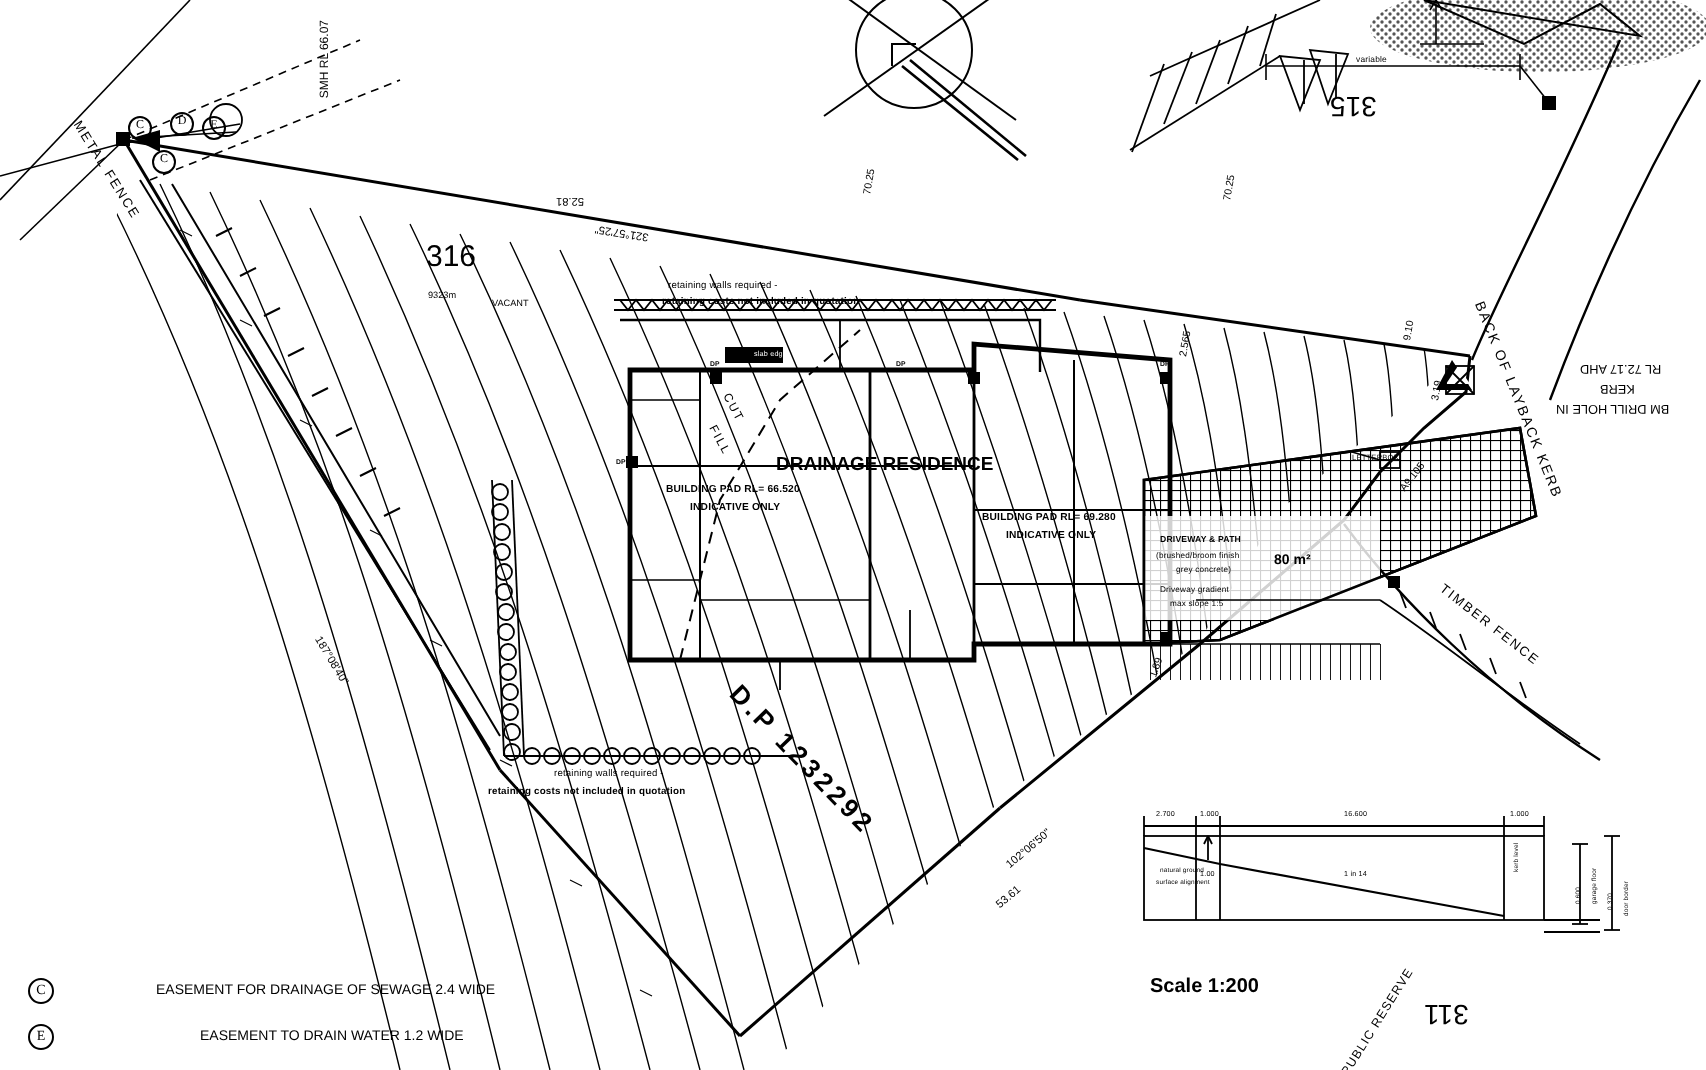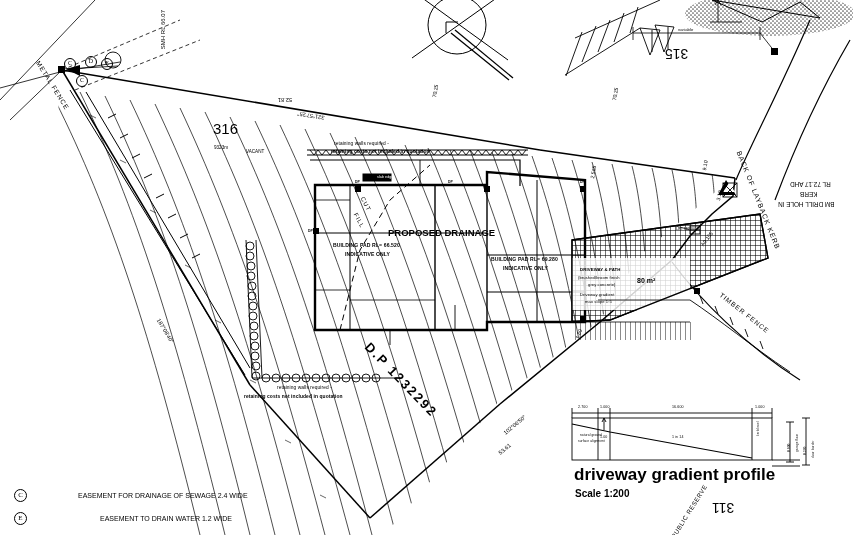--- a/index.html
+++ b/index.html
@@ -312,21 +312,21 @@
     <path d="M802,418 L810,418"></path>
     <path d="M802,465 L810,465"></path>
     <path d="M772,460 L800,460"></path>
     <path d="M772,466 L800,466"></path>
   </g>
 
   <path d="M690,230 L676,226" stroke="#000" stroke-width="0.7" fill="none"></path>
 
 </svg>
 
-<div class="lbl lg b" style="left:388px;top:228px;">PROPOSED DRAINAGE</div>
+<div class="lbl lg b" style="left:388px;top:228px;">DRAINAGE RESIDENCE</div>
 
 <div class="lbl" style="left:213px;top:121px;font-size:15px;">316</div>
 <div class="lbl xsm" style="left:214px;top:146px;">9323m</div>
 <div class="lbl xsm" style="left:246px;top:150px;">VACANT</div>
 
 <div class="lbl rot180" style="left:665px;top:46px;font-size:14px;">315</div>
 <div class="lbl rot180" style="left:712px;top:500px;font-size:14px;">311</div>
 
 <div class="lbl b" style="left:372px;top:340px;font-size:13px;
      transform:rotate(46deg);transform-origin:left top;letter-spacing:2px;">D.P 1232292</div>
@@ -440,16 +440,15 @@
 
 <div class="lbl tiny" style="left:788px;top:452px;font-size:3.2px;
      transform:rotate(-90deg);transform-origin:left top;">0.600</div>
 <div class="lbl tiny" style="left:796px;top:452px;font-size:3.2px;
      transform:rotate(-90deg);transform-origin:left top;">garage floor</div>
 <div class="lbl tiny" style="left:804px;top:455px;font-size:3.2px;
      transform:rotate(-90deg);transform-origin:left top;">0.370</div>
 <div class="lbl tiny" style="left:812px;top:458px;font-size:3.2px;
      transform:rotate(-90deg);transform-origin:left top;">door border</div>
 
-<div class="lbl b" style="left:574px;top:466px;font-size:17px;">driveway gradient profile</div>
 <div class="lbl" style="left:575px;top:489px;font-size:10px;font-weight:bold;">Scale 1:200</div>
 
 </div>
 
 </body></html>

